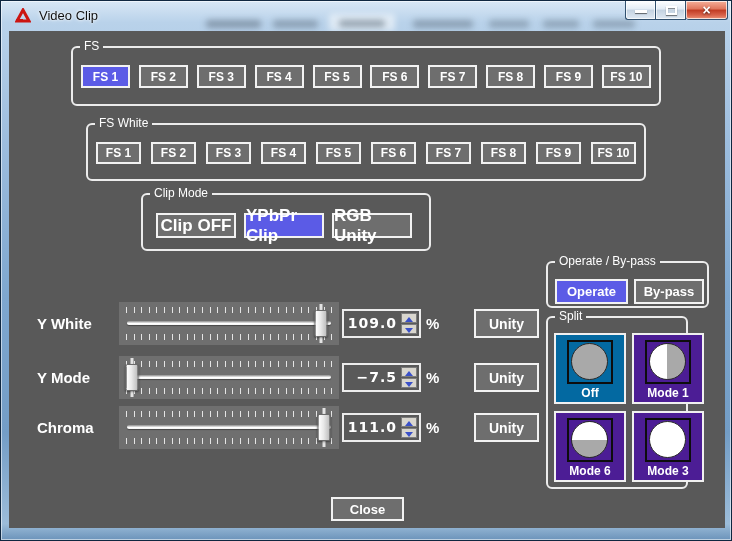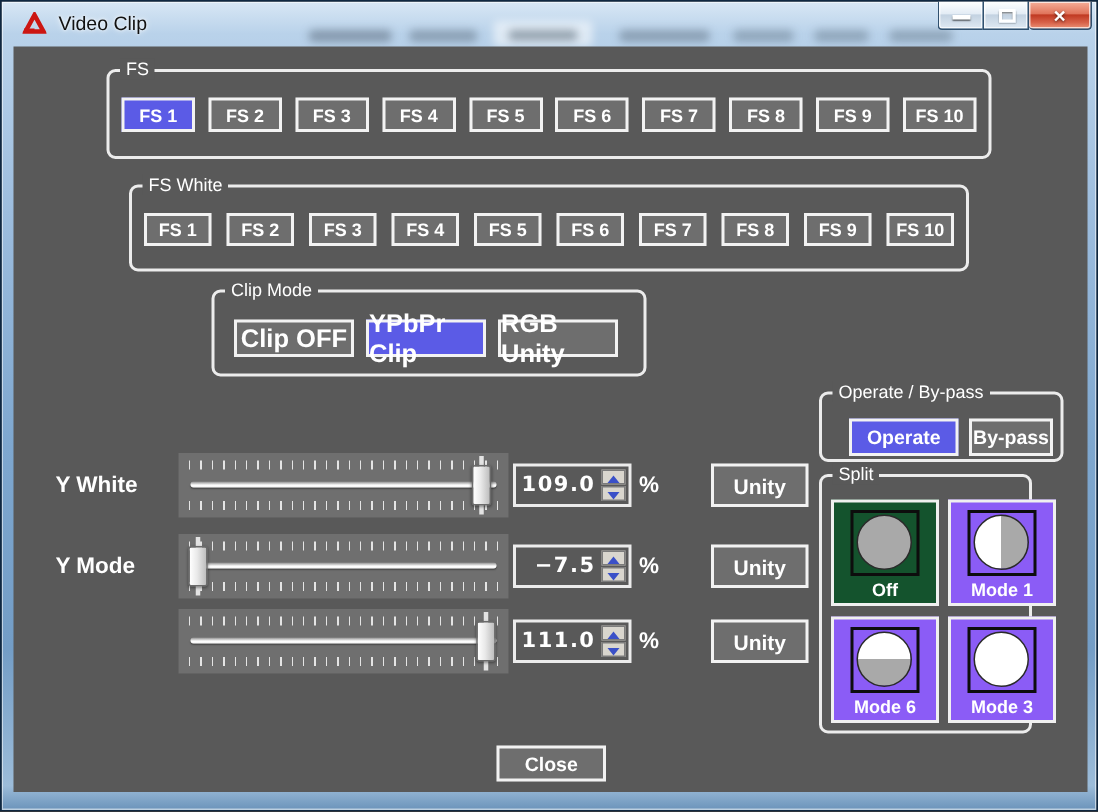--- a/index.html
+++ b/index.html
@@ -79,26 +79,26 @@
   .spin-btn.up::after { top:3px; border-left:4px solid transparent; border-right:4px solid transparent;
     border-bottom:5px solid #3a50c8; }
   .spin-btn.down::after { top:3px; border-left:4px solid transparent; border-right:4px solid transparent;
     border-top:5px solid #3a50c8; }
   .pct { position:absolute; left:417px; top:0; height:43px; line-height:43px;
     color:#fff; font-weight:bold; font-size:15px; }
   .unitybtn { position:absolute; left:465px; top:7px; width:65px; height:29px; font-size:14px; }
 
   
   .opbtn { position:absolute; top:16px; height:25px; font-size:13px; }
-  .opbtn.op { left:7px; width:73px;margin-left:11px; }
-  .opbtn.bp { left:86px; width:56px;margin-left:12px; }
+  .opbtn.op { left:7px; width:73px; }
+  .opbtn.bp { left:86px; width:70px; }
 
   .split-btn { position:absolute; width:72px; height:71px; border:2px solid #f0f0f0;
-    background:#8b5cf6; }
-  .split-btn.selected { background:#14532d; }
+    background:#4c1d95; }
+  .split-btn.selected { background:#0369a1; }
   .split-square { position:absolute; left:11px; top:5px; width:46px; height:44px; border:2px solid #0d0d0d; }
   .split-circle { position:absolute; left:2px; top:1px; width:37px; height:37px; border-radius:50%;
     border:1px solid #2a2a2a; }
   .c-gray  { background:#a9a9a9; }
   .c-vsplit { background:linear-gradient(90deg,#ffffff 0 50%,#a9a9a9 50% 100%); }
   .c-hsplit { background:linear-gradient(180deg,#ffffff 0 50%,#a9a9a9 50% 100%); }
   .c-white { background:#ffffff; }
   .split-label { position:absolute; left:0; bottom:2px; width:100%; text-align:center;
     color:#fff; font-weight:bold; font-size:12px; }
 
@@ -217,20 +217,21 @@
         <div class="spinner">
           <div class="spin-btn up"></div>
           <div class="spin-btn down"></div>
         </div>
       </div>
       <span class="pct">%</span>
       <div class="btn unitybtn">Unity</div>
     </div>
 
     <div class="slider-row" style="top:375px;">
+      <span class="slider-label">Chroma</span>
       <div class="sliderpanel">
         <div class="ticks top"></div>
         <div class="ticks bottom"></div>
         <div class="track"></div>
         <div class="marker" style="left: 93%;"></div>
         <div class="thumb" style="left: 93%;"></div>
       </div>
       <div class="valuebox">
         <span class="value-text">111.0</span>
         <div class="spinner">

